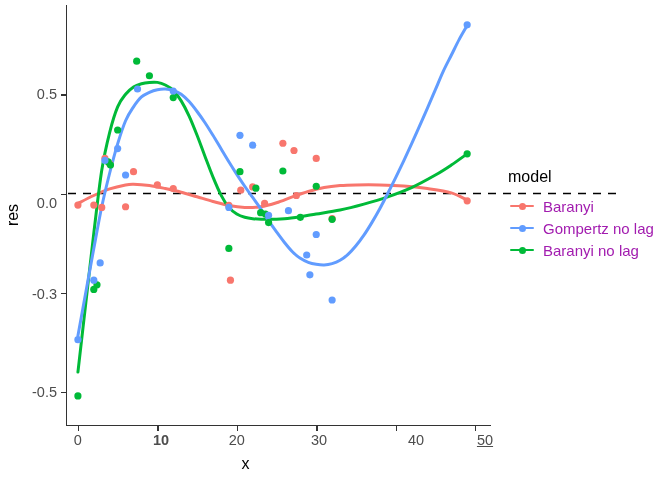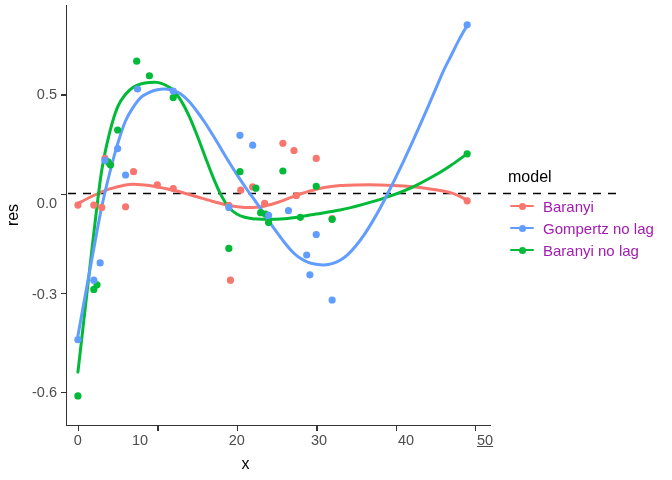--- a/index.html
+++ b/index.html
@@ -82,33 +82,33 @@
   <div class="axis-line axis-x"></div>
 
   <div id="yticks">
       <div class="tick tick-y" style="top: 94.2913px;"></div>
       <div class="ticklabel ticklabel-y" style="top: 94.2913px; width: 55px; left: 2px;">0.5</div>
       <div class="tick tick-y" style="top: 193.504px;"></div>
       <div class="ticklabel ticklabel-y" style="top: 203px; width: 55px; left: 2px;">0.0</div>
       <div class="tick tick-y" style="top: 292.717px;"></div>
       <div class="ticklabel ticklabel-y" style="top: 294px; width: 55px; left: 2px;">-0.3</div>
       <div class="tick tick-y" style="top: 391.929px;"></div>
-      <div class="ticklabel ticklabel-y" style="top: 391.929px; width: 55px; left: 2px;">-0.6</div>
+      <div class="ticklabel ticklabel-y" style="top: 391.929px; width: 55px; left: 2px;">-0.5</div>
     </div>
   <div id="xticks">
       <div class="tick tick-x" style="left: 77.9159px;"></div>
       <div class="ticklabel ticklabel-x" style="left: 77.9159px;">0</div>
       <div class="tick tick-x" style="left: 157.355px;"></div>
-      <div class="ticklabel ticklabel-x" style="left: 140px;">10</div>
+      <div class="ticklabel ticklabel-x" style="left: 161px; font-weight: bold;">10</div>
       <div class="tick tick-x" style="left: 236.794px;"></div>
       <div class="ticklabel ticklabel-x" style="left: 236.794px;">20</div>
       <div class="tick tick-x" style="left: 316.234px;"></div>
       <div class="ticklabel ticklabel-x" style="left: 319px;">30</div>
       <div class="tick tick-x" style="left: 395.673px;"></div>
-      <div class="ticklabel ticklabel-x" style="left: 406px; text-align: right;">40</div>
+      <div class="ticklabel ticklabel-x" style="left: 416px; text-align: right;">40</div>
       <div class="tick tick-x" style="left: 475.112px;"></div>
       <div class="ticklabel ticklabel-x" style="left: 485px; text-decoration: underline;">50</div>
     </div>
 
   <div class="axis-title" id="ylab">
     <span>res</span>
   </div>
   <div class="axis-title" id="xlab">x</div>
 
   <svg class="plot" id="plotsvg" xmlns="http://www.w3.org/2000/svg">

